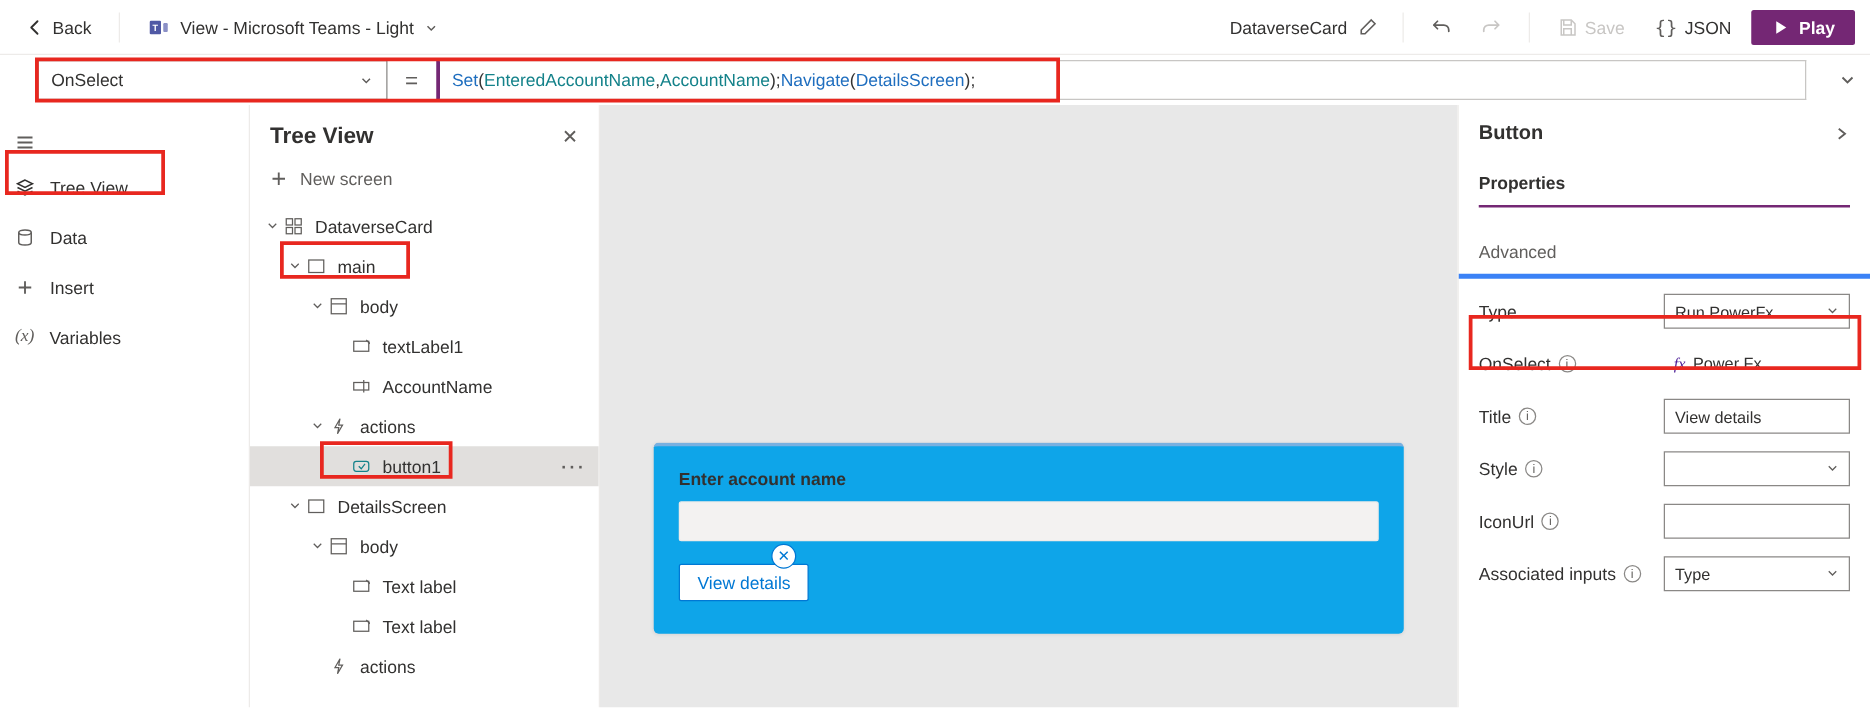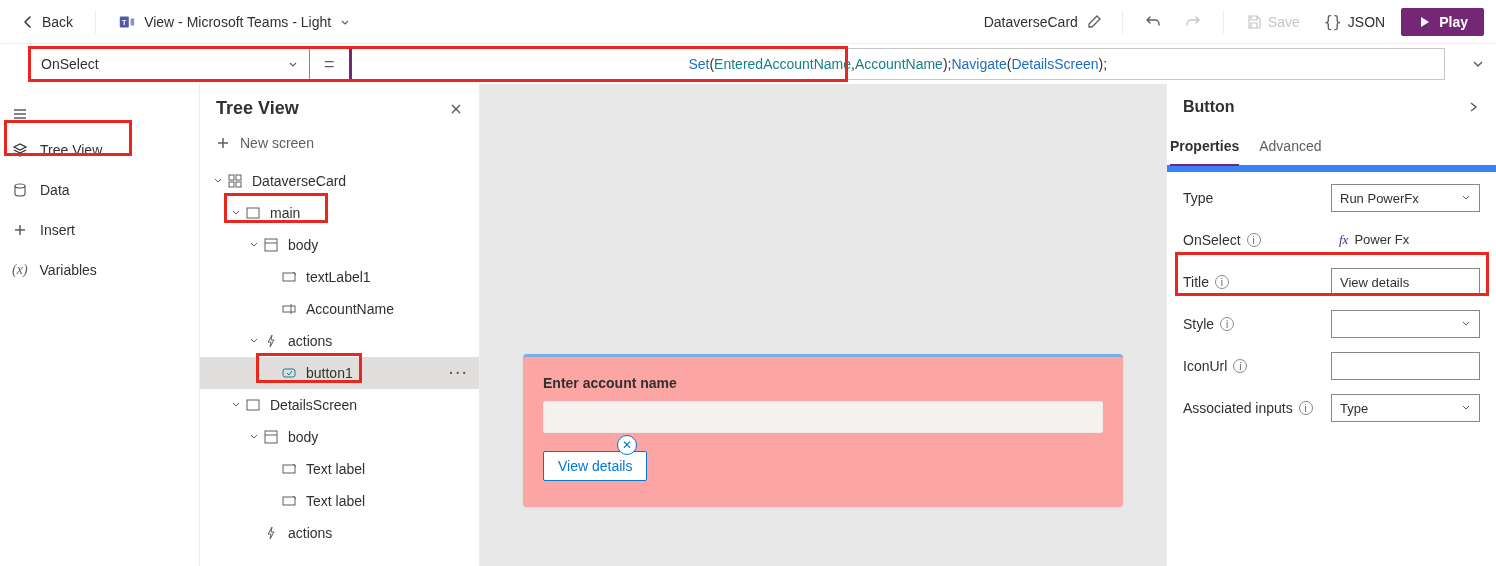--- a/index.html
+++ b/index.html
@@ -15,21 +15,21 @@
   .icon-btn { width: 32px; height: 32px; display: flex; align-items: center; justify-content: center; cursor: pointer; color: #605e5c; border-radius: 2px; }
   .icon-btn.disabled { color: #c8c6c4; cursor: default; }
   .save-btn { display: flex; align-items: flex-start; gap: 6px; padding: 4px 8px; color: #c8c6c4; }
   .json-btn { display: flex; align-items: center; gap: 6px; padding: 4px 8px; cursor: pointer; }
   .play-btn { background: #742774; color: #fff; padding: 6px 16px; border-radius: 2px; display: flex; align-items: center; gap: 8px; cursor: pointer; font-weight: 600; }
 
   
   .formula-row { height: 40px; display: flex; align-items: center; padding: 4px 30px 4px 30px; gap: 10px; position: relative; }
   .prop-select { width: 280px; height: 32px; border: 1px solid #8a8886; display: flex; align-items: center; justify-content: space-between; padding: 0 10px; cursor: pointer; background: #fff; }
   .equals { font-size: 18px; color: #605e5c; padding: 0 4px; }
-  .formula-input { flex: 1; height: 32px; border: 1px solid #c8c6c4; border-left: 3px solid #742774; padding: 0 10px; display: flex; align-items: center; font-family: Consolas, monospace; font-size: 14px; background: #fff; margin-right: 21px; justify-content: center; }
+  .formula-input { flex: 1; height: 32px; border: 1px solid #c8c6c4; border-left: 3px solid #742774; padding: 0 10px; display: flex; align-items: center; font-family: Consolas, monospace; font-size: 14px; background: #fff; margin-right: 21px; }
   .tok-fn { color: #1f6ebf; }
   .tok-txt { color: #333; }
   .tok-id { color: #14828a; }
   .tok-type { color: #1f6ebf; }
   .chev-expand { position: absolute; right: 10px; top: 12px; cursor: pointer; color: #605e5c; }
 
   
   .hl-red { position: absolute; border: 3px solid #e8271f; pointer-events: none; }
 
   
@@ -46,29 +46,29 @@
   .tree-row.selected { background: #e1dfdd; }
   .tree-row .chev { width: 16px; display: flex; justify-content: center; color: #605e5c; }
   .tree-row .ticon { width: 18px; display: flex; justify-content: center; margin-right: 8px; color: #605e5c; }
   .tree-more { margin-left: auto; color: #605e5c; font-weight: bold; letter-spacing: 2px; }
   .ind-1 { padding-left: 10px; }
   .ind-2 { padding-left: 28px; }
   .ind-3 { padding-left: 46px; }
   .ind-4 { padding-left: 64px; }
 
   .canvas-area { flex: 1; background: #e8e8e8; position: relative; display: flex; justify-content: center; align-items: flex-start; overflow: hidden; }
-  .card-canvas { width: 600px; background: #fca5a5; margin-top: 270px; border-radius: 4px; padding: 18px 20px 26px 20px; border-top: 3px solid #78b0e0; position: relative; box-shadow: 0 1px 3px rgba(0,0,0,.08); }
+  .card-canvas { width: 600px; background: #0ea5e9; margin-top: 270px; border-radius: 4px; padding: 18px 20px 26px 20px; border-top: 3px solid #78b0e0; position: relative; box-shadow: 0 1px 3px rgba(0,0,0,.08); }
   .card-label { font-weight: 600; font-size: 14px; margin-bottom: 10px; }
   .card-input { width: 100%; height: 32px; background: #f3f2f1; border: 1px solid #edebe9; border-radius: 2px; }
   .card-btn { margin-top: 18px; border: 1px solid #0078d4; color: #0078d4; background: #fff; padding: 6px 14px; font-size: 14px; cursor: pointer; border-radius: 2px; }
   .err-badge { position: absolute; left: 94px; top: 78px; width: 20px; height: 20px; border: 1.5px solid #0078d4; border-radius: 50%; display: flex; align-items: center; justify-content: center; color: #0078d4; background: #fff; font-size: 12px; }
 
   .proppanel { width: 330px; border-left: 1px solid #edebe9; display: flex; flex-direction: column; position: relative; }
   .prop-title { display: flex; align-items: center; justify-content: space-between; padding: 14px 16px; font-size: 16px; font-weight: 600; }
-  .prop-tabs { display: flex; gap: 20px; padding: 0 3px; border-bottom: 7px solid #3b82f6; }
+  .prop-tabs { display: flex; gap: 20px; padding: 0 16px; border-bottom: 4px solid #3b82f6; flex-direction: column; }
   .prop-tab { padding: 8px 0 10px 0; cursor: pointer; font-size: 14px; color: #605e5c; }
   .prop-tab.active { color: #323130; border-bottom: 2px solid #742774; font-weight: 600; margin-bottom: -1px; }
   .prop-body { padding: 12px 16px; display: flex; flex-direction: column; gap: 14px; }
   .prop-row { display: flex; align-items: center; gap: 8px; }
   .prop-label { width: 140px; display: flex; align-items: center; gap: 6px; color: #323130; font-size: 14px; }
   .info-icon { width: 14px; height: 14px; border: 1px solid #8a8886; border-radius: 50%; font-size: 10px; display: inline-flex; align-items: center; justify-content: center; color: #605e5c; }
   .prop-field { flex: 1; height: 28px; border: 1px solid #8a8886; padding: 0 8px; display: flex; align-items: center; justify-content: space-between; background: #fff; font-size: 13px; }
   .prop-field.readonly { border: none; background: transparent; }
   .fx-badge { font-style: italic; color: #4c1d95; margin-right: 6px; font-family: serif; }
 

